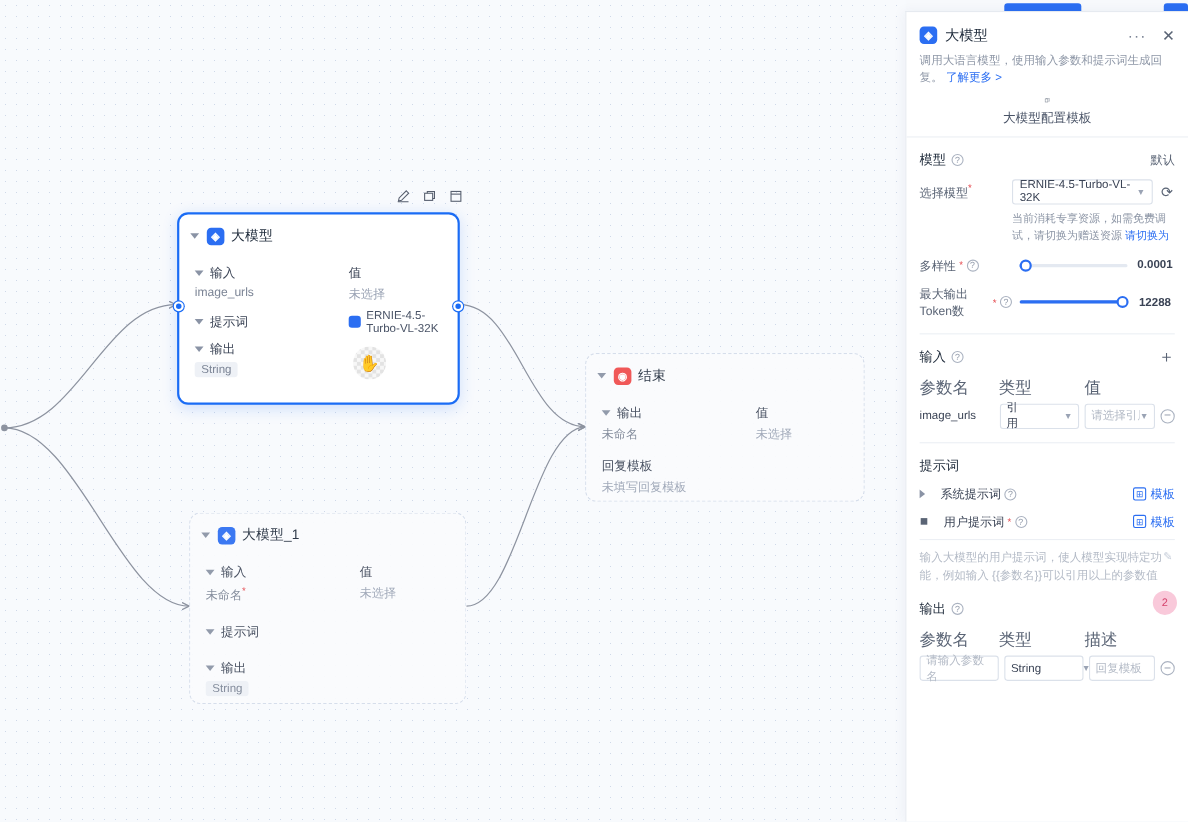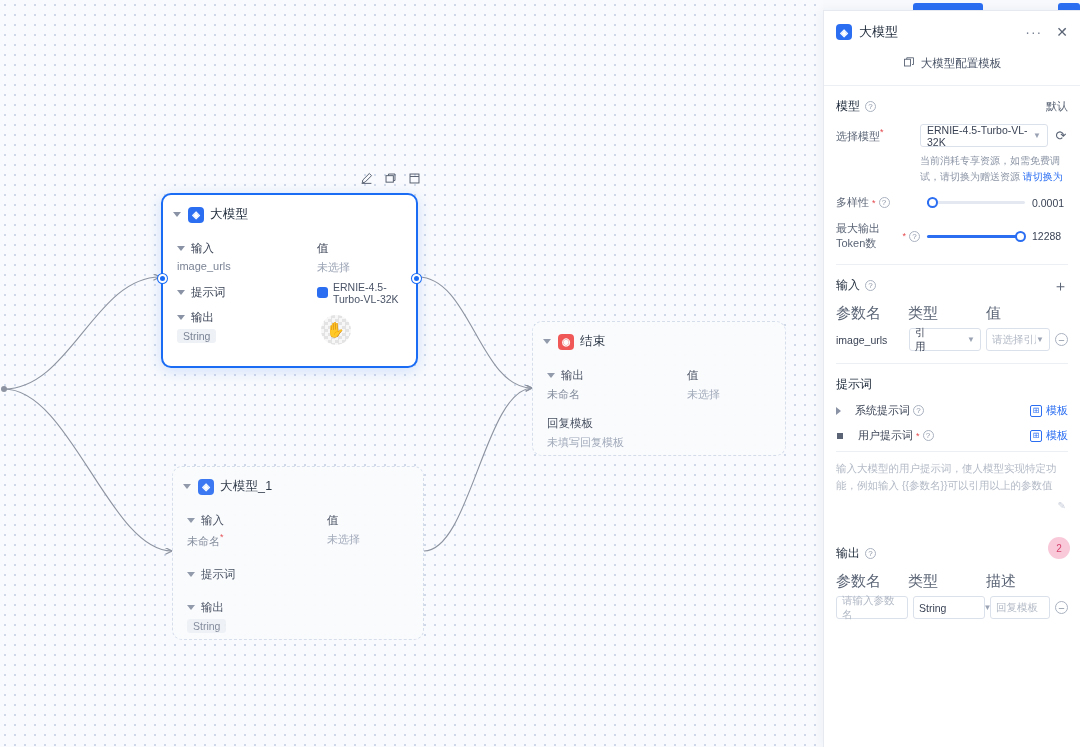--- a/index.html
+++ b/index.html
@@ -110,21 +110,21 @@
   .p-title { font-size: 13px; color: #1d2939; margin-left: 7px; flex: 1; }
   .p-dots { font-size: 14px; color: #7b8495; letter-spacing: 1px; cursor: pointer; }
   .p-close { font-size: 14px; color: #5a6475; margin-left: 14px; cursor: pointer; }
 
   .p-desc { font-size: 10.5px; color: #8d96a6; line-height: 1.5; padding: 7px 12px 0 12px; }
   .p-link { color: #2b6ef2; }
 
   .p-tmpl-btn {
     margin: 9px 12px 0 12px; height: 26px; border-radius: 4px;
     display: flex; align-items: center; justify-content: center; gap: 6px;
-    font-size: 11.5px; color: #4a5467; cursor: pointer;
+    font-size: 11.5px; color: #4a5467; cursor: pointer; flex-direction: column;
   }
   .divider { height: 1px; background: #eceff4; margin: 9px 0 0 0; }
 
   .p-sec { padding: 0 12px; }
   .p-sec-head {
     display: flex; align-items: center; gap: 5px;
     font-size: 12px; color: #1d2939; margin-top: 12px;
   }
   .p-sec-head .sp { flex: 1; }
   .help { width: 11px; height: 11px; border-radius: 50%; border: 1px solid #aab2c0;
@@ -147,21 +147,21 @@
   .note { font-size: 10px; color: #8d96a6; line-height: 1.55; margin: 6px 0 0 84px; }
   .note a { color: #2b6ef2; text-decoration: none; }
 
   .slider-row { display: flex; align-items: center; margin-top: 11px; gap: 7px; }
   .slider-lab { font-size: 11px; color: #5a6475; width: 84px; flex: none;
                 display: flex; align-items: center; gap: 3px; }
   .track { flex: 1; height: 3px; background: #e4e9f1; border-radius: 2px; position: relative; }
   .track .fill { position: absolute; left: 0; top: 0; height: 3px; background: #2b6ef2; border-radius: 2px; }
   .knob { position: absolute; top: -4px; width: 11px; height: 11px; border-radius: 50%;
           background: #fff; border: 2px solid #2b6ef2; }
-  .snum { font-size: 10.5px; color: #3a4355; width: 36px; text-align: left; flex: none; }
+  .snum { font-size: 10.5px; color: #3a4355; width: 36px; text-align: center; flex: none; font-weight: bold; }
 
   .tbl-head { display: flex; margin-top: 10px; font-size: 15px; color: #5a6475; }
   .tbl-head .c1 { width: 72px; } .tbl-head .c2 { width: 78px; } .tbl-head .c3 { flex: 1; }
   .tbl-row { display: flex; align-items: center; margin-top: 5px; gap: 5px; }
   .tbl-row .name { width: 68px; font-size: 10.5px; color: #3a4355; }
   .inp {
     height: 23px; border: 1px solid #dbe1ea; border-radius: 3px;
     display: flex; align-items: center; padding: 0 5px;
     font-size: 10.5px; color: #3a4355; background: #fff;
   }
@@ -340,20 +340,24 @@
 
   <div class="panel">
 
     <div class="p-head">
       <span class="p-icon">◈</span>
       <span class="p-title">大模型</span>
       <span class="p-dots">···</span>
       <span class="p-close">✕</span>
     </div>
 
+    <div class="p-desc">
+      <span>调用大语言模型，使用输入参数和提示词生成回复。</span>
+      <span class="p-link">了解更多 &gt;</span>
+    </div>
 
     <div class="p-tmpl-btn">
       <svg width="12" height="12" viewBox="0 0 16 16">
         <rect x="2" y="3" width="8" height="9" fill="none" stroke="#5a6475" stroke-width="1.2"></rect>
         <path d="M5 3V1h9v9h-2" fill="none" stroke="#5a6475" stroke-width="1.2"></path>
       </svg>
       <span>大模型配置模板</span>
     </div>
     <div class="divider"></div>
 

